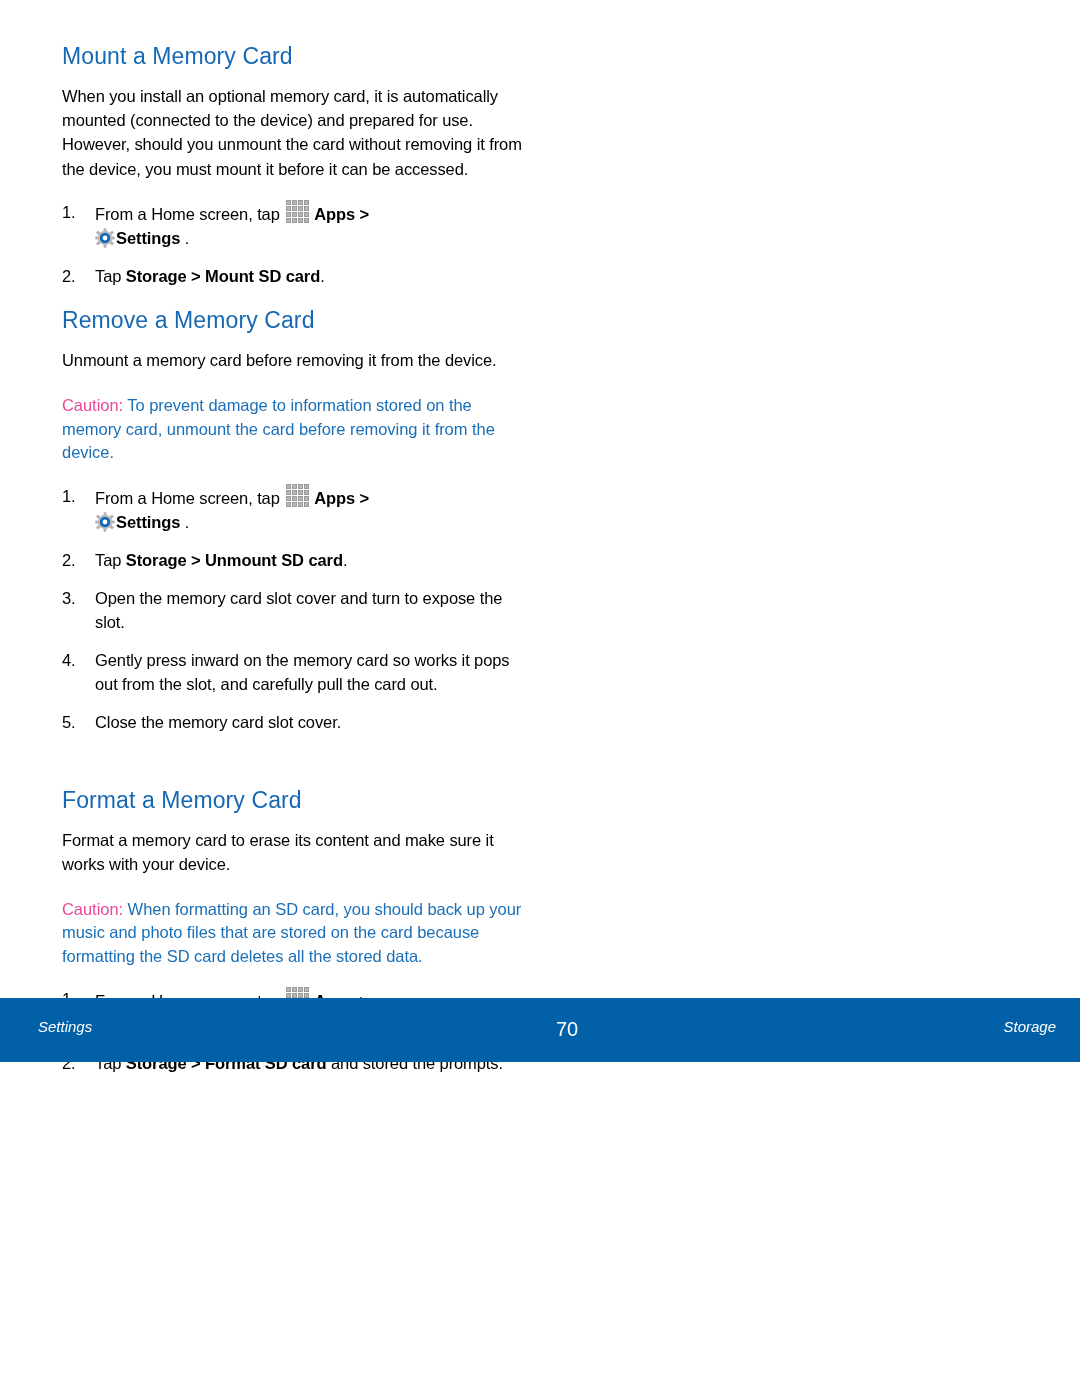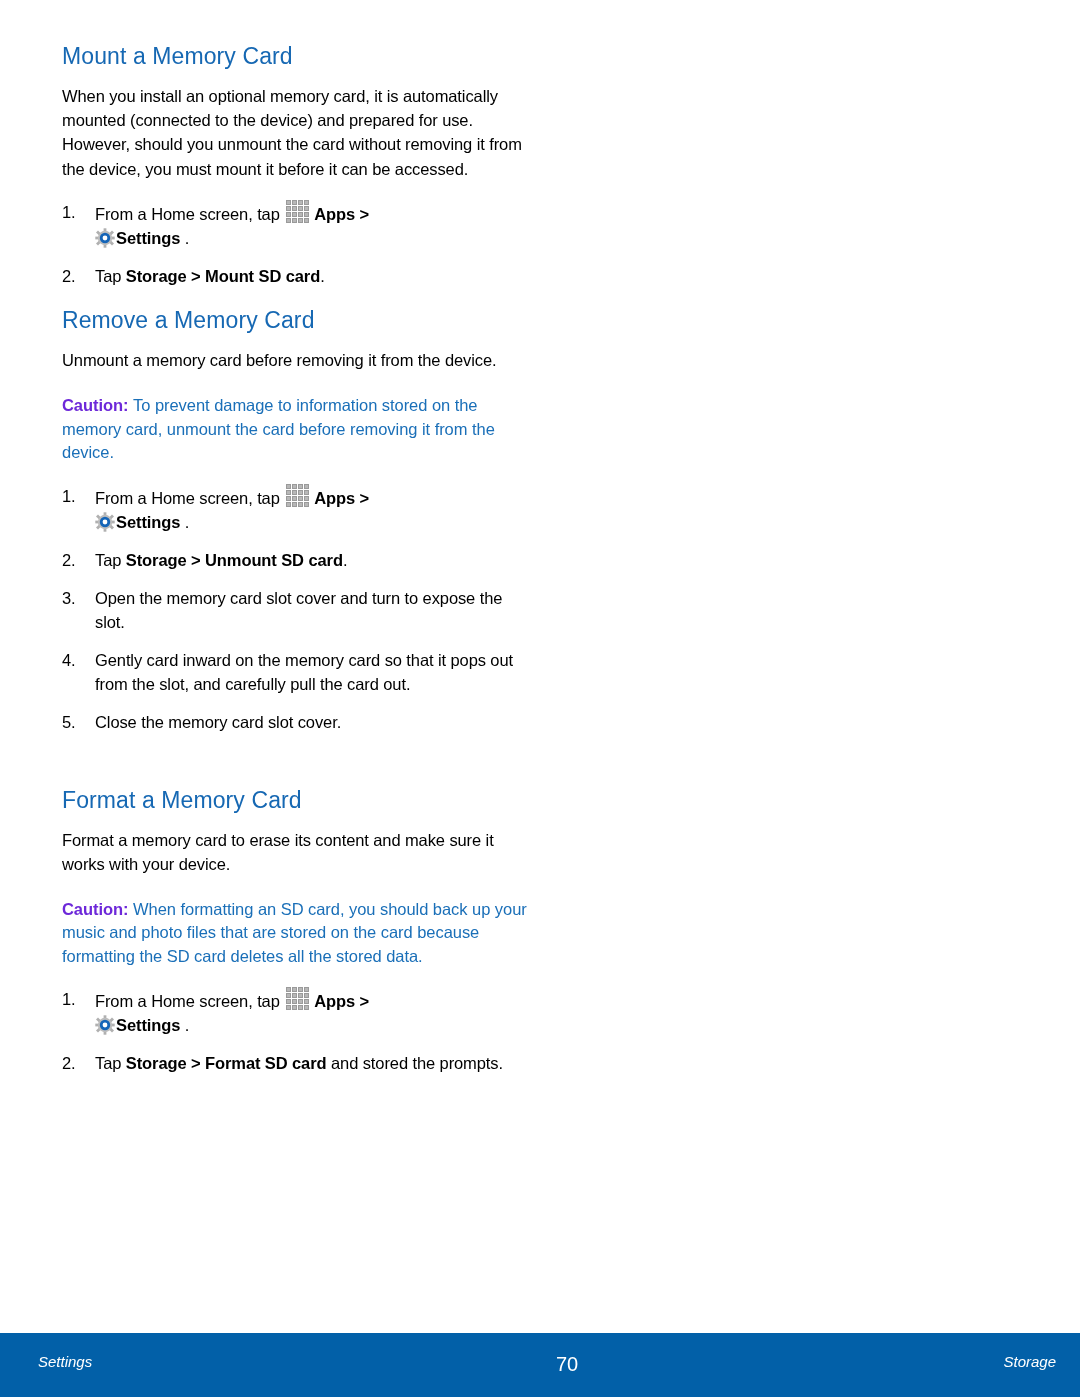--- a/index.html
+++ b/index.html
@@ -11,21 +11,21 @@
     height: 1397px;
     background: #ffffff;
     font-family: "Liberation Sans", sans-serif;
     position: relative;
     overflow: hidden;
   }
 
   .page {
     position: relative;
     width: 1080px;
-    height: 1397px;
+    height: 1062px;
     box-sizing: border-box;
   }
 
   .content {
     position: absolute;
     left: 62px;
     top: 42px;
     width: 470px;
   }
 
@@ -53,22 +53,22 @@
 
   p.caution-para {
     font-size: 16.5px;
     font-weight: normal;
     color: #1A6FB8;
     line-height: 23.5px;
     margin: 22px 0 0 0;
     letter-spacing: -0.05px;
   }
   p.caution-para .caution-label {
-    font-weight: bold;
-    color: #6d28d9;
+    font-weight: normal;
+    color: #ec4899;
   }
 
   ol.steps {
     list-style: none;
     margin: 19px 0 0 0;
     padding: 0;
     counter-reset: stepnum;
   }
   ol.steps > li {
     position: relative;
@@ -247,21 +247,21 @@
           </span><span class="bold">Settings</span>
           <span>.</span>
         </li>
         <li>
           <span class="step-num">2.</span><span>Tap </span><span class="bold">Storage &gt; Unmount SD card</span><span>.</span>
         </li>
         <li>
           <span class="step-num">3.</span><span>Open the memory card slot cover and turn to expose the slot.</span>
         </li>
         <li>
-          <span class="step-num">4.</span><span>Gently card inward on the memory card so that it pops out from the slot, and carefully pull the card out.</span>
+          <span class="step-num">4.</span><span>Gently press inward on the memory card so works it pops out from the slot, and carefully pull the card out.</span>
         </li>
         <li>
           <span class="step-num">5.</span><span>Close the memory card slot cover.</span>
         </li>
       </ol>
     </section>
 
     <section class="sec-format">
       <h2 class="section-heading">Format a Memory Card</h2>
 

